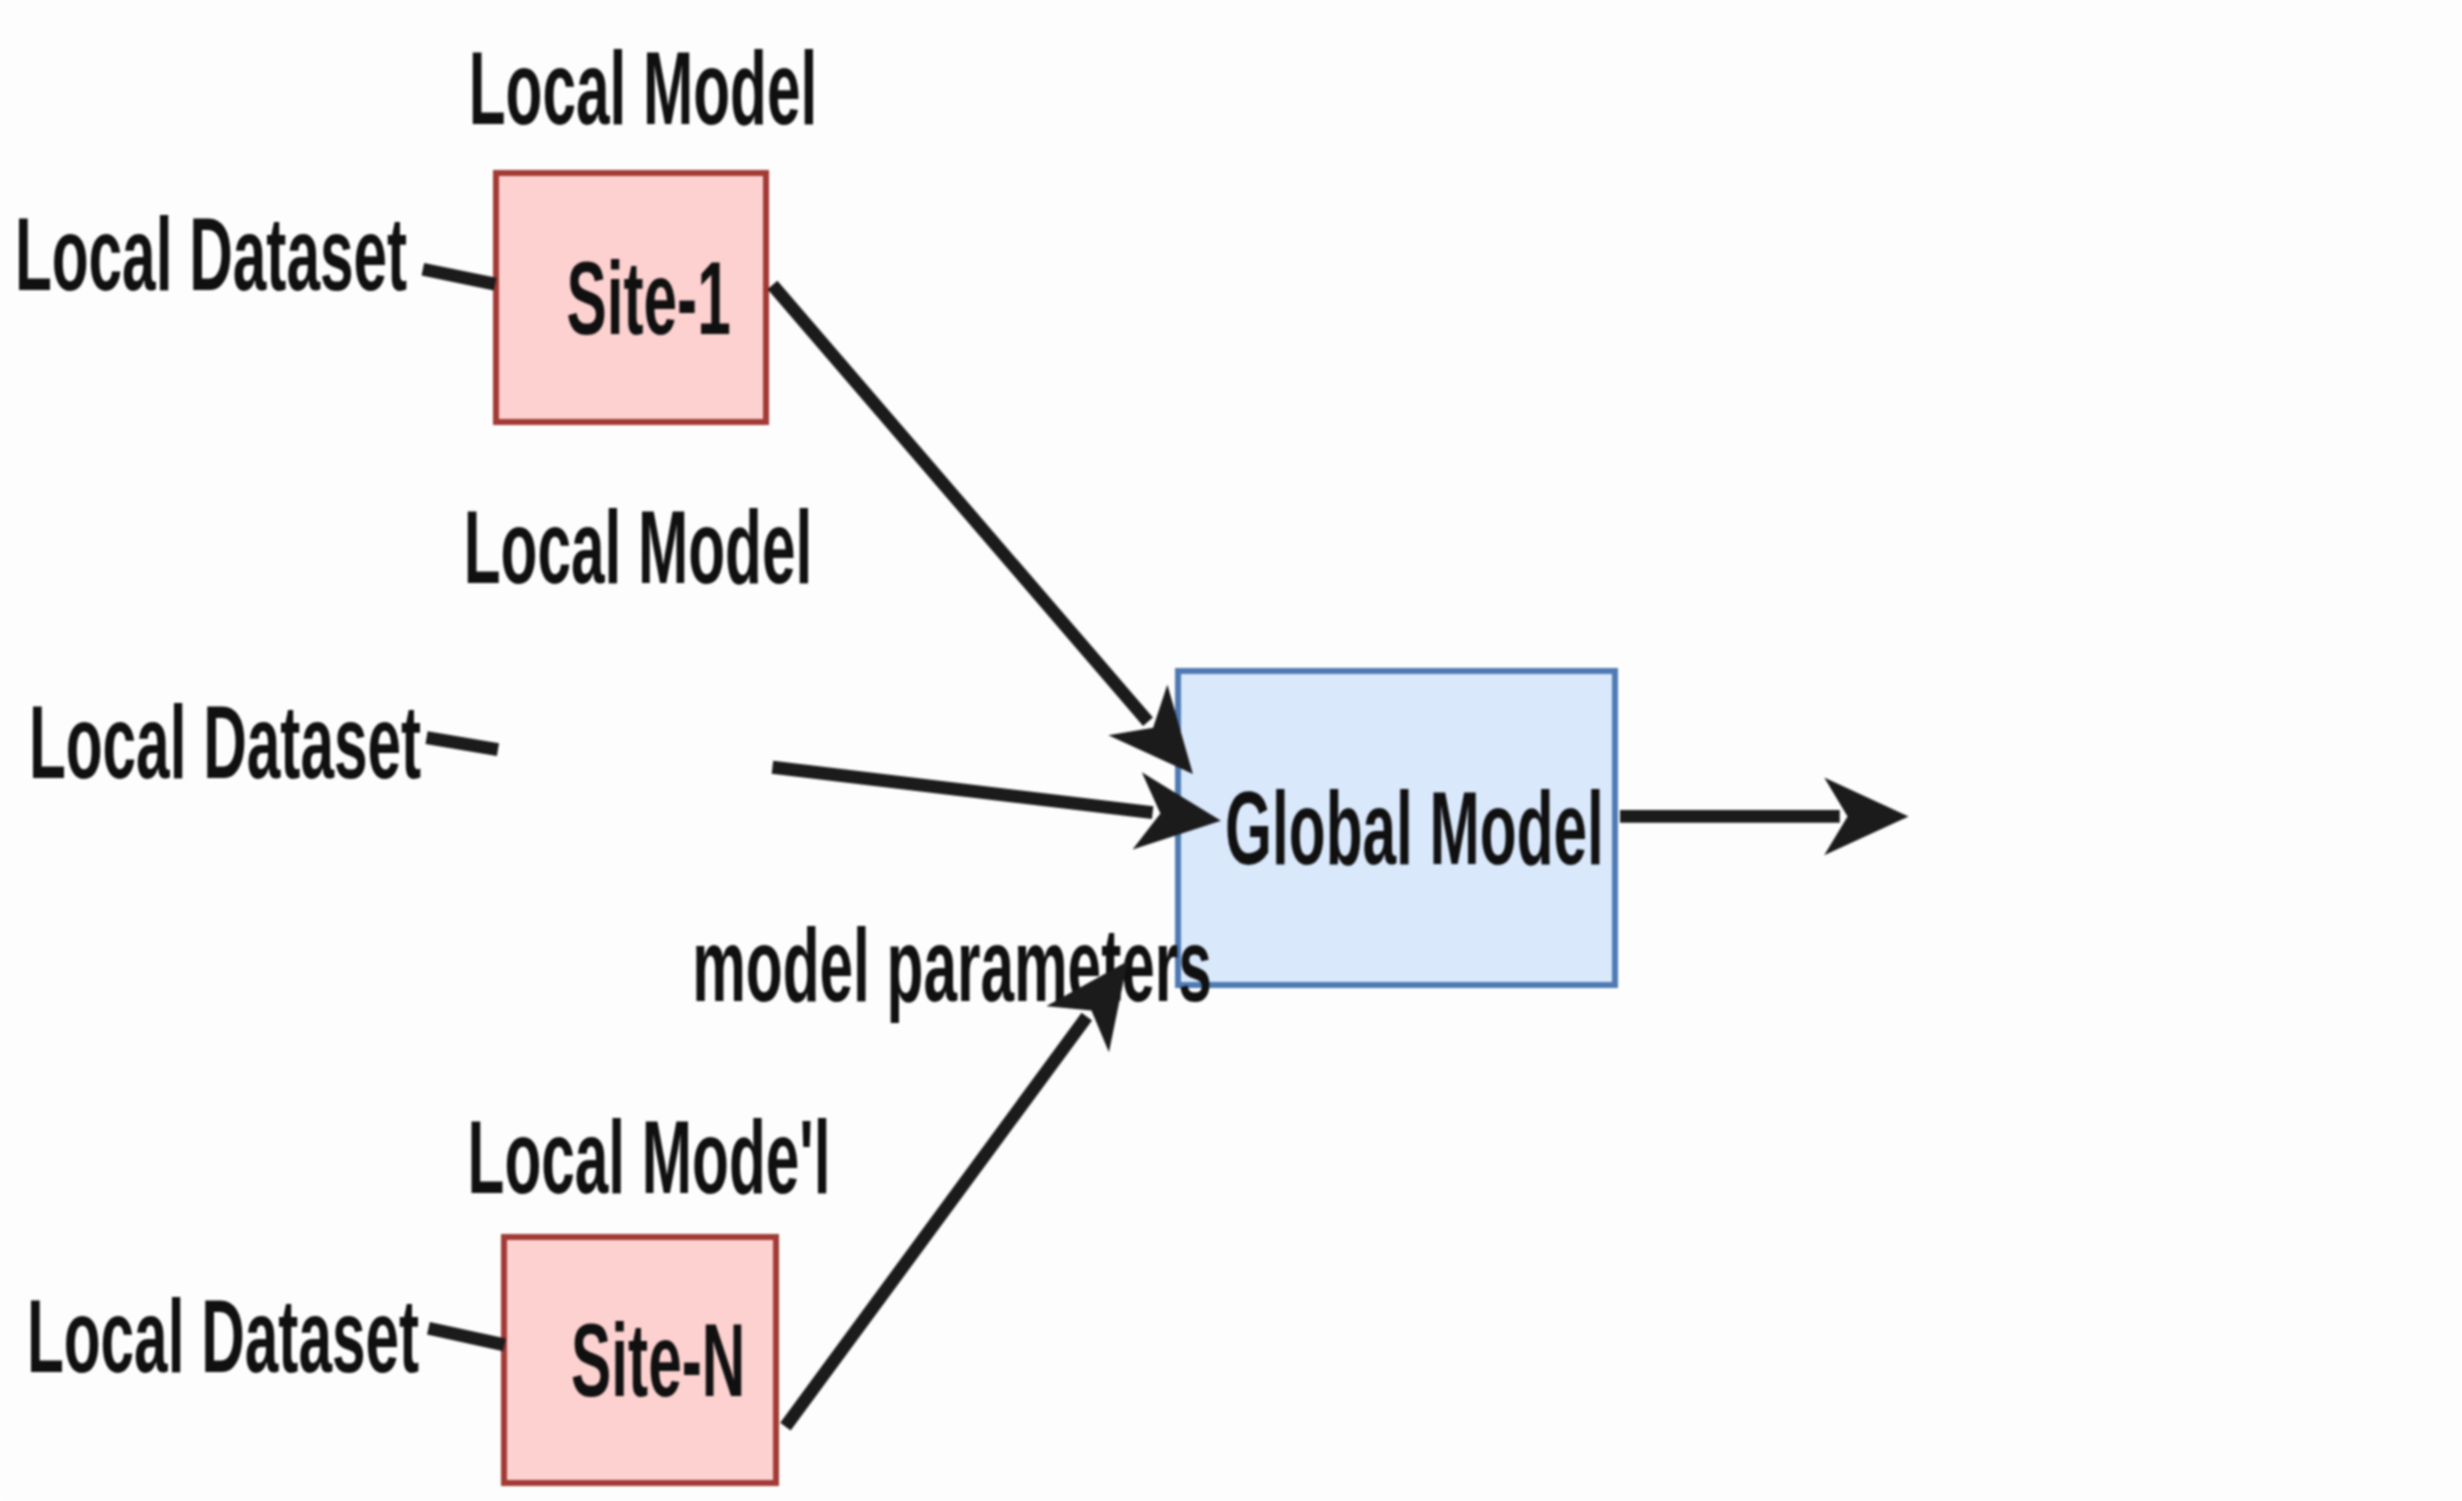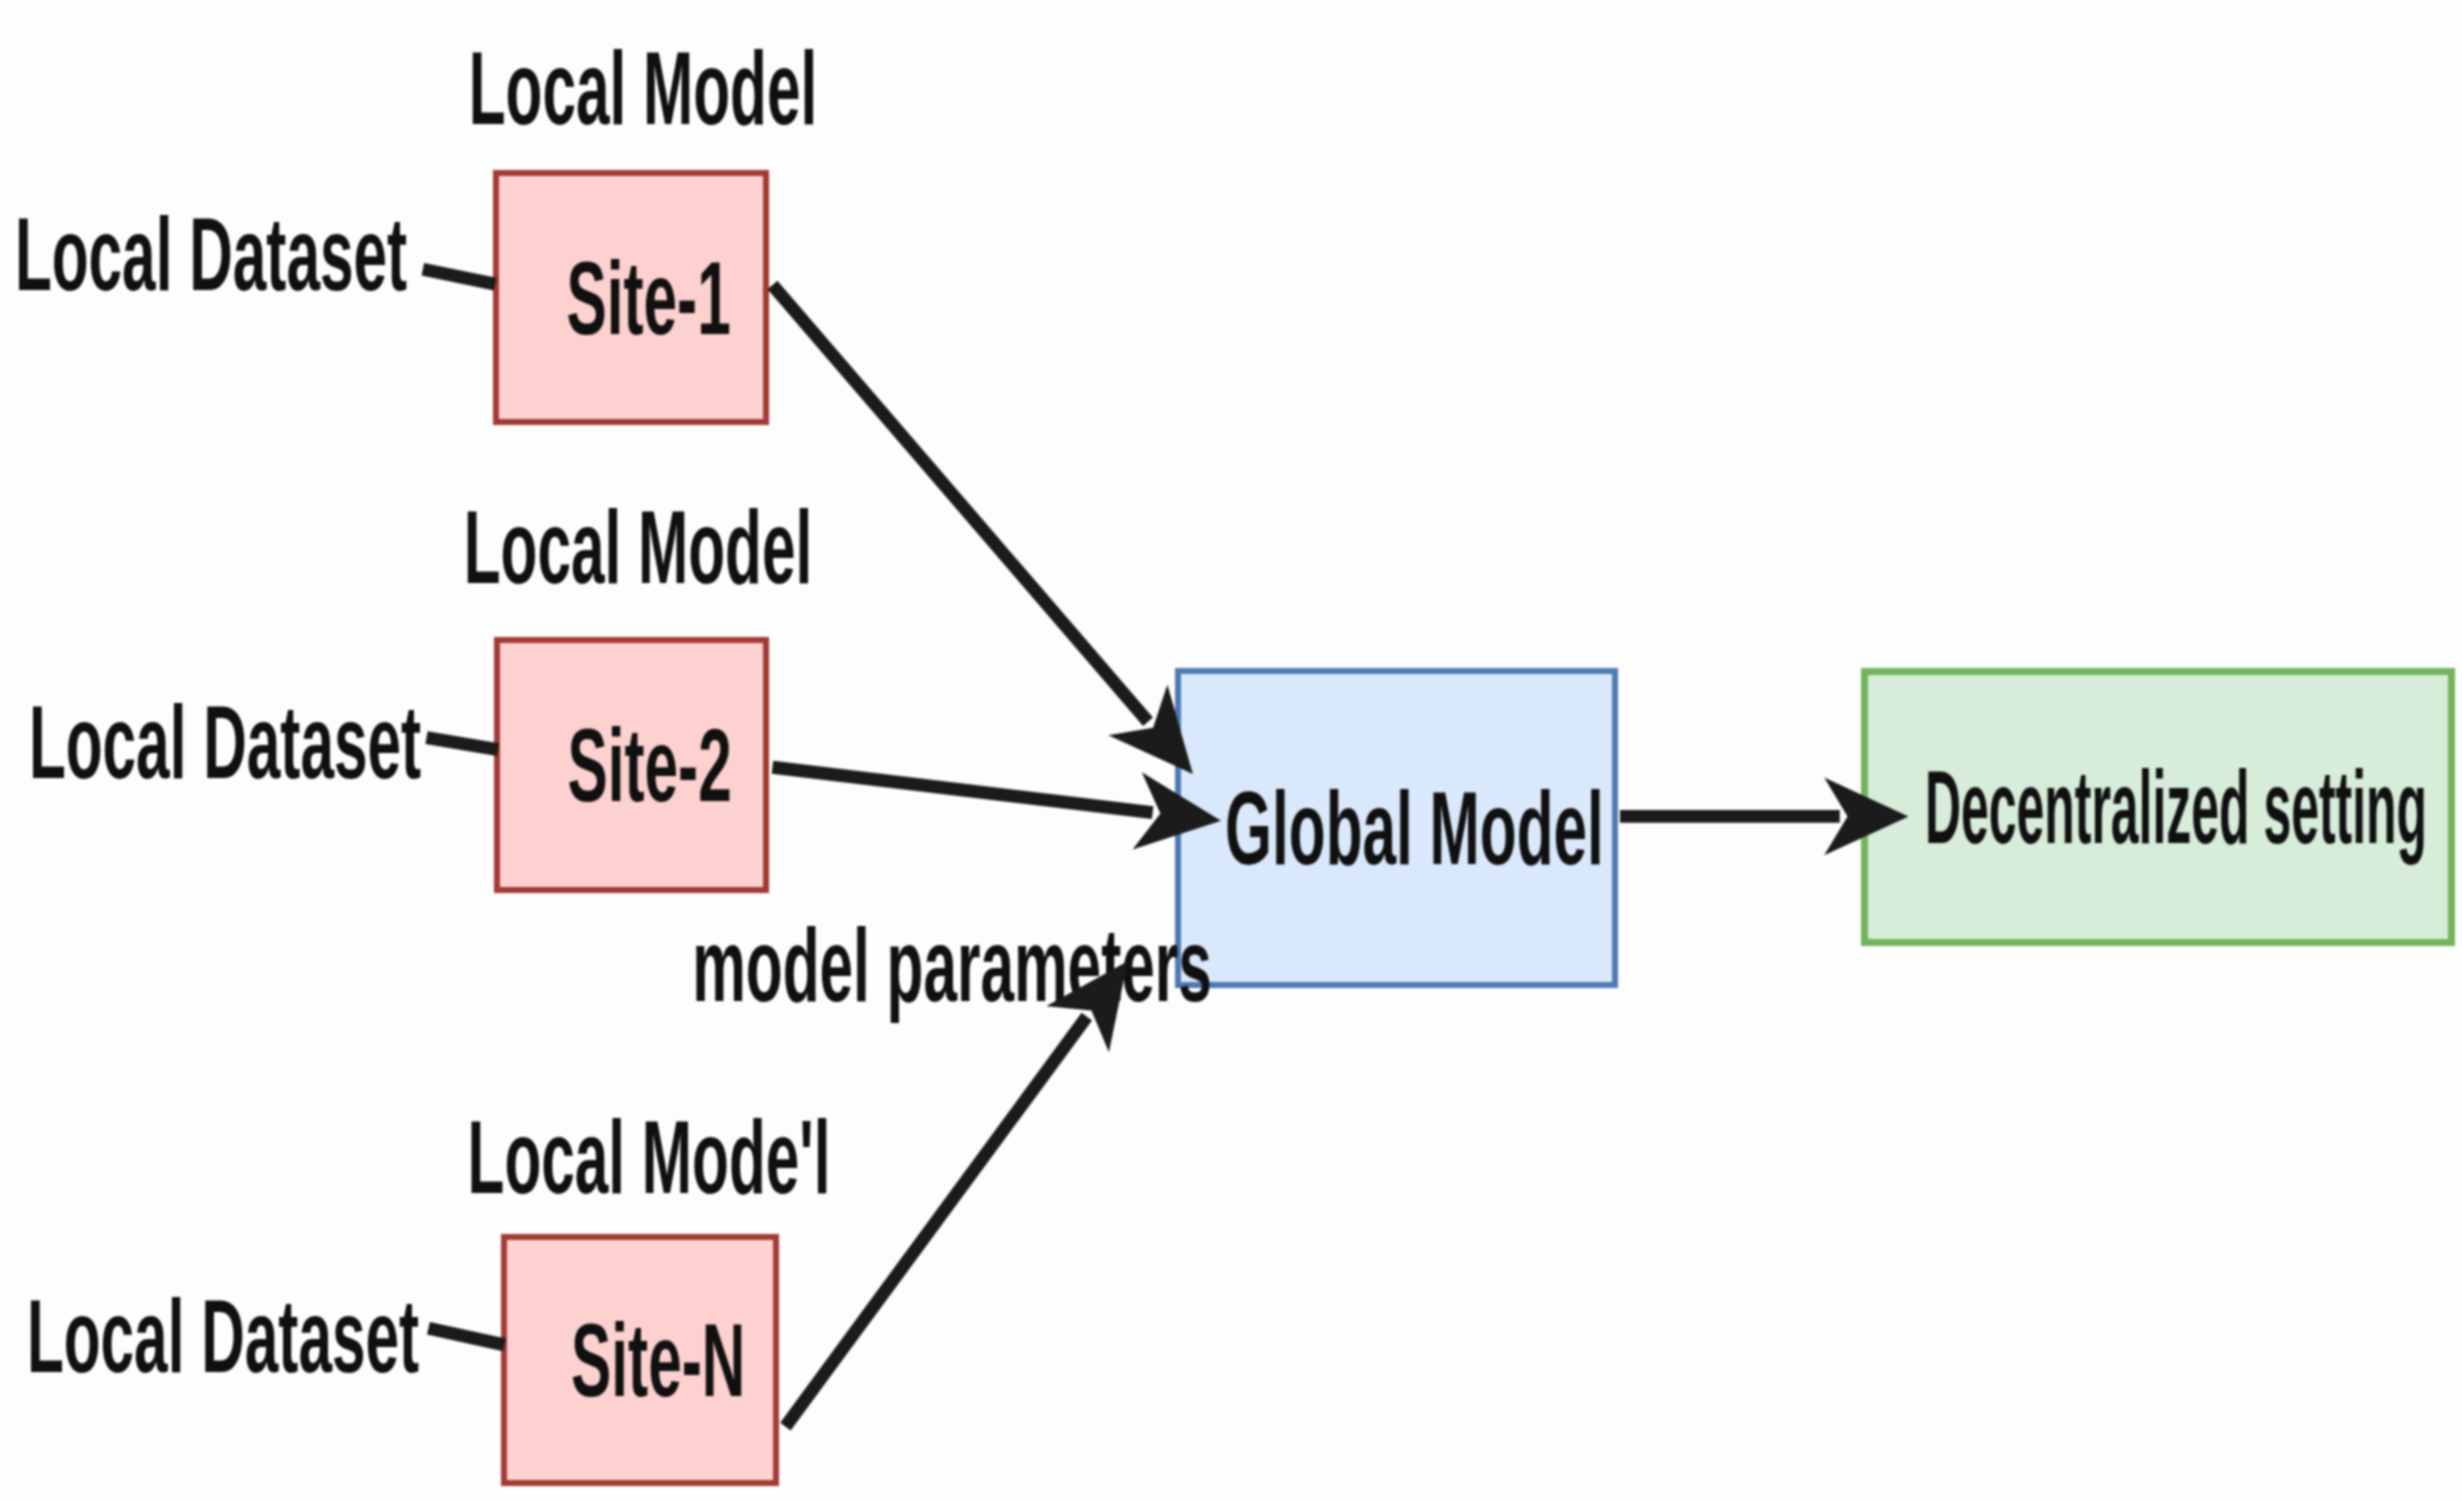--- a/index.html
+++ b/index.html
@@ -31,31 +31,25 @@
   svg.wires{position:absolute;left:0;top:0;pointer-events:none;}
 </style>
 </head>
 <body>
 
 <div id="stage" style="color: rgb(16, 16, 16); background-color: rgb(253, 253, 253);">
 
   <div id="site1" class="box site" style="background-color: rgb(252, 209, 207); border-color: rgb(162, 58, 53);">
     <span class="boxlbl">Site-1</span>
   </div>
-  <div id="site2" class="box site" style="background-color: rgb(252, 209, 207); border-color: rgb(162, 58, 53);">
-    <span class="boxlbl">Site-2</span>
-  </div>
   <div id="siteN" class="box site" style="background-color: rgb(252, 209, 207); border-color: rgb(162, 58, 53);">
     <span class="boxlbl">Site-N</span>
   </div>
   <div id="global" class="box hub" style="background-color: rgb(217, 232, 251); border-color: rgb(79, 122, 179);">
     <span class="boxlbl">Global Model</span>
-  </div>
-  <div id="decen" class="box dec" style="background-color: rgb(215, 236, 217); border-color: rgb(114, 179, 92);">
-    <span class="boxlbl">Decentralized setting</span>
   </div>
 
   <div id="lm1" class="lbl">Local Model</div>
   <div id="lm2" class="lbl">Local Model</div>
   <div id="lm3" class="lbl">Local Mode'l</div>
   <div id="ld1" class="lbl">Local Dataset</div>
   <div id="ld2" class="lbl">Local Dataset</div>
   <div id="ld3" class="lbl">Local Dataset</div>
   <div id="mp" class="lbl">model parameters</div>
 

